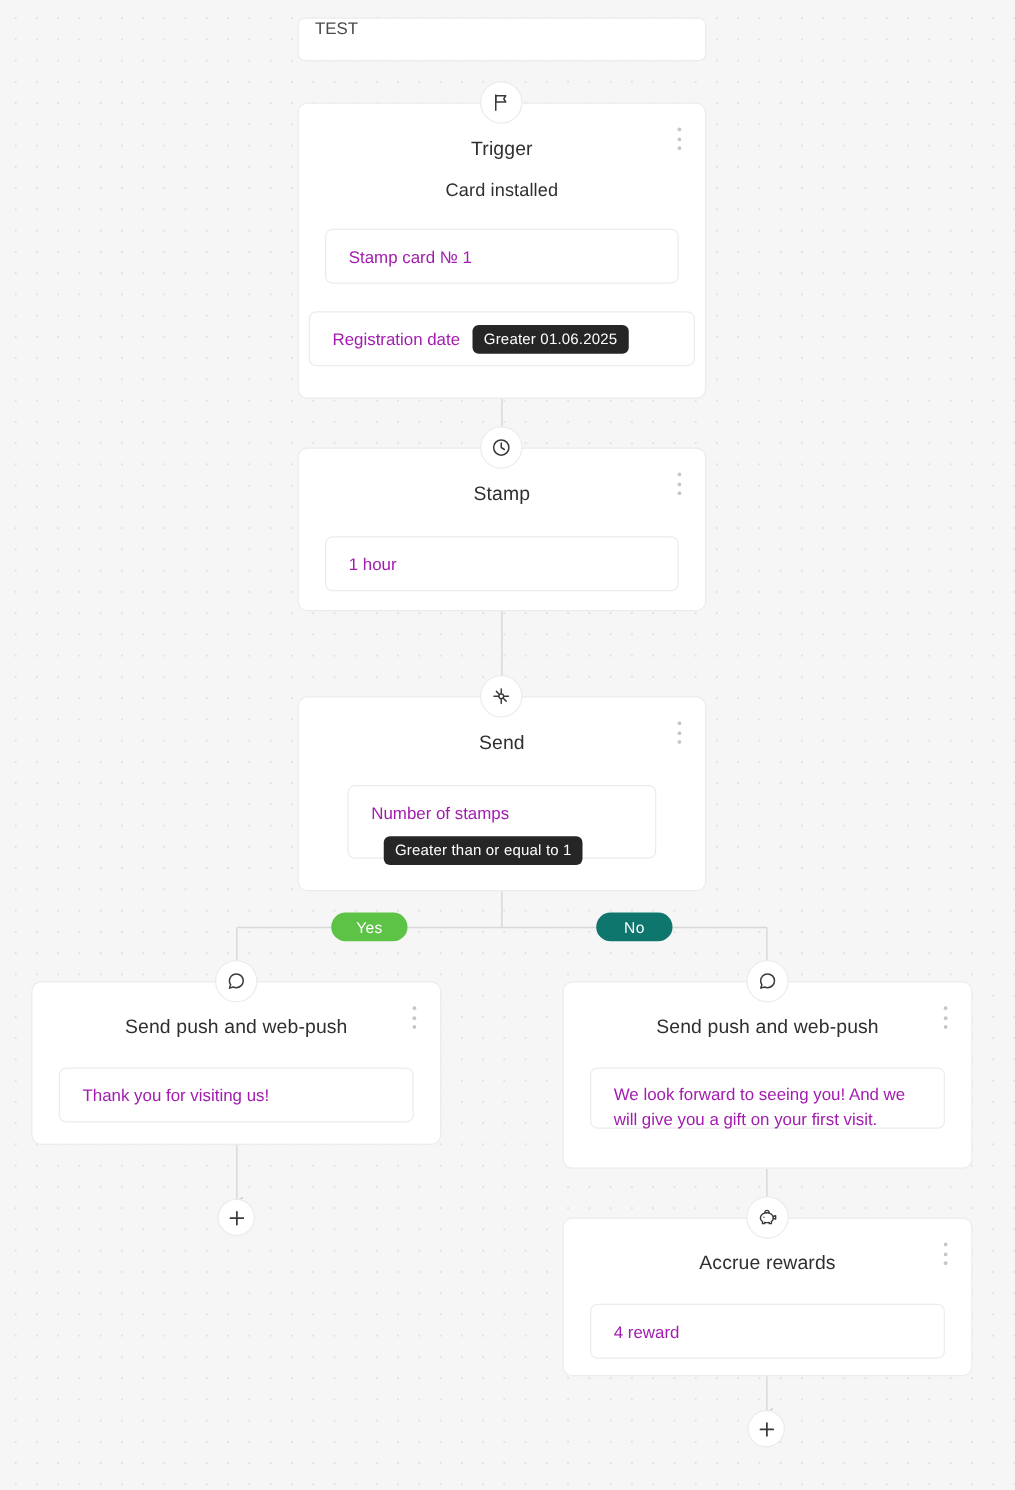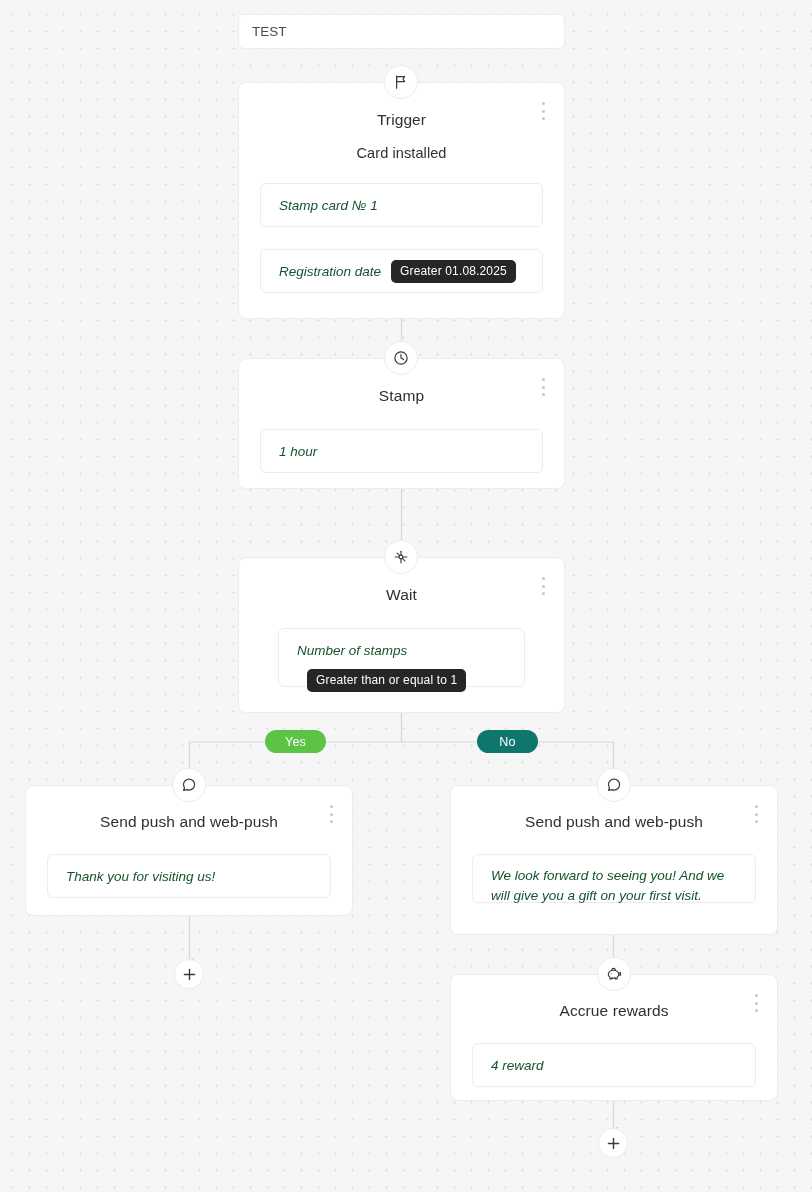--- a/index.html
+++ b/index.html
@@ -71,22 +71,21 @@
     color: #4a4a4a;
   }
 
   .field.block {
     display: block;
     padding: 14px 18px;
   }
 
   .field-label {
     font-size: 13.5px;
-    color: #14532d;
-    font-style: italic;
+    color: #a21caf;
   }
 
   .chip {
     display: inline-block;
     background: #262626;
     color: #ffffff;
     border-radius: 5px;
     font-size: 12px;
     padding: 5px 9px 6px;
     line-height: 1;
@@ -166,21 +165,21 @@
   #title-input {
     position: absolute;
     left: 238px;
     top: 14px;
     width: 327px;
     height: 35px;
     background: #ffffff;
     border: 1px solid #ececec;
     border-radius: 6px;
     display: flex;
-    align-items: center;
+    align-items: flex-start;
     padding: 0 13px;
     font-size: 13.5px;
     color: #4a4a4a;
     z-index: 3;
   }
 
   
   #node-trigger  { left: 238px; top: 82px;  width: 327px; height: 237px; }
   #node-wait     { left: 238px; top: 358px; width: 327px; height: 131px; }
   #node-rule     { left: 238px; top: 557px; width: 327px; height: 156px; }
@@ -239,23 +238,23 @@
         <i></i>
         <i></i>
     </div>
     <div class="node-title" style="margin-top:28px;">Trigger</div>
     <div class="node-sub" style="margin-top:16px;">Card installed</div>
 
     <div class="field" style="margin:22px 21px 0; height:44px;">
       <span class="field-label">Stamp card № 1</span>
     </div>
 
-    <div class="field" style="margin:22px 21px 0; height:44px;">
+    <div class="field" style="margin:22px 8px 0; height:44px;">
       <span class="field-label">Registration date</span>
-      <span class="chip">Greater 01.08.2025</span>
+      <span class="chip">Greater 01.06.2025</span>
     </div>
   </div>
 
   <div class="node-icon" style="left:384px; top:341px;">
     <svg width="16" height="16" viewBox="0 0 16 16" fill="none" stroke="#3a3a3a" stroke-width="1.2" stroke-linecap="round" stroke-linejoin="round">
       <circle cx="8" cy="8" r="6.1"></circle>
       <path d="M8 4.4 V8 L10.5 9.6"></path>
     </svg>
   </div>
   <div class="node" id="node-wait">
@@ -280,21 +279,21 @@
       <path d="M4.1 4.1 L6.6 6.6"></path>
       <path d="M9.4 9.4 L11.9 11.9"></path>
     </svg>
   </div>
   <div class="node" id="node-rule">
     <div class="kebab" style="right:14px; top:17px;">
       <i></i>
         <i></i>
         <i></i>
     </div>
-    <div class="node-title" style="margin-top:28px;">Wait</div>
+    <div class="node-title" style="margin-top:28px;">Send</div>
     <div class="field block" style="margin:24px 39px 0; height:59px;">
       <div class="field-label">Number of stamps</div>
       <span class="chip" style="margin-top:11px;">Greater than or equal to 1</span>
     </div>
   </div>
 
   <div class="pill" style="left:265px; top:730px; width:61px; background:#5cc347;">Yes</div>
   <div class="pill" style="left:477px; top:730px; width:61px; background:#0f766e;">No</div>
 
   <div class="node-icon" style="left:172px; top:768px;">

